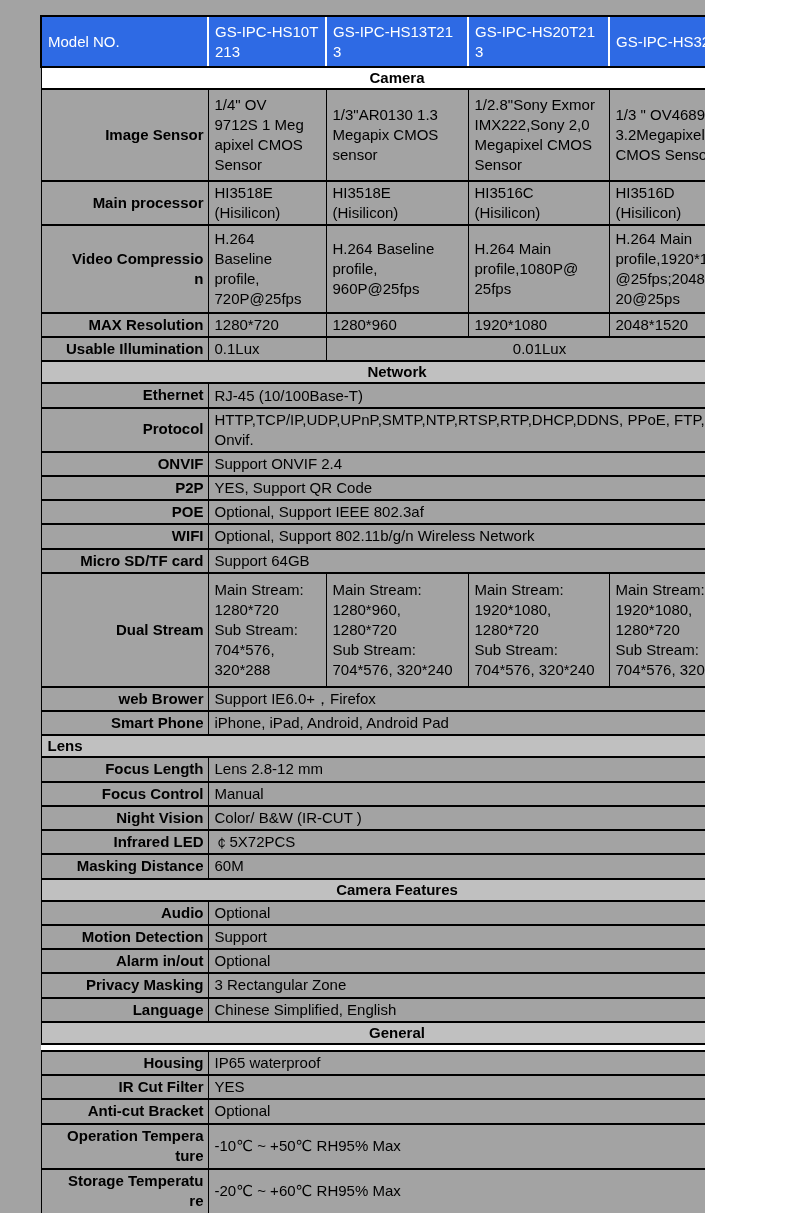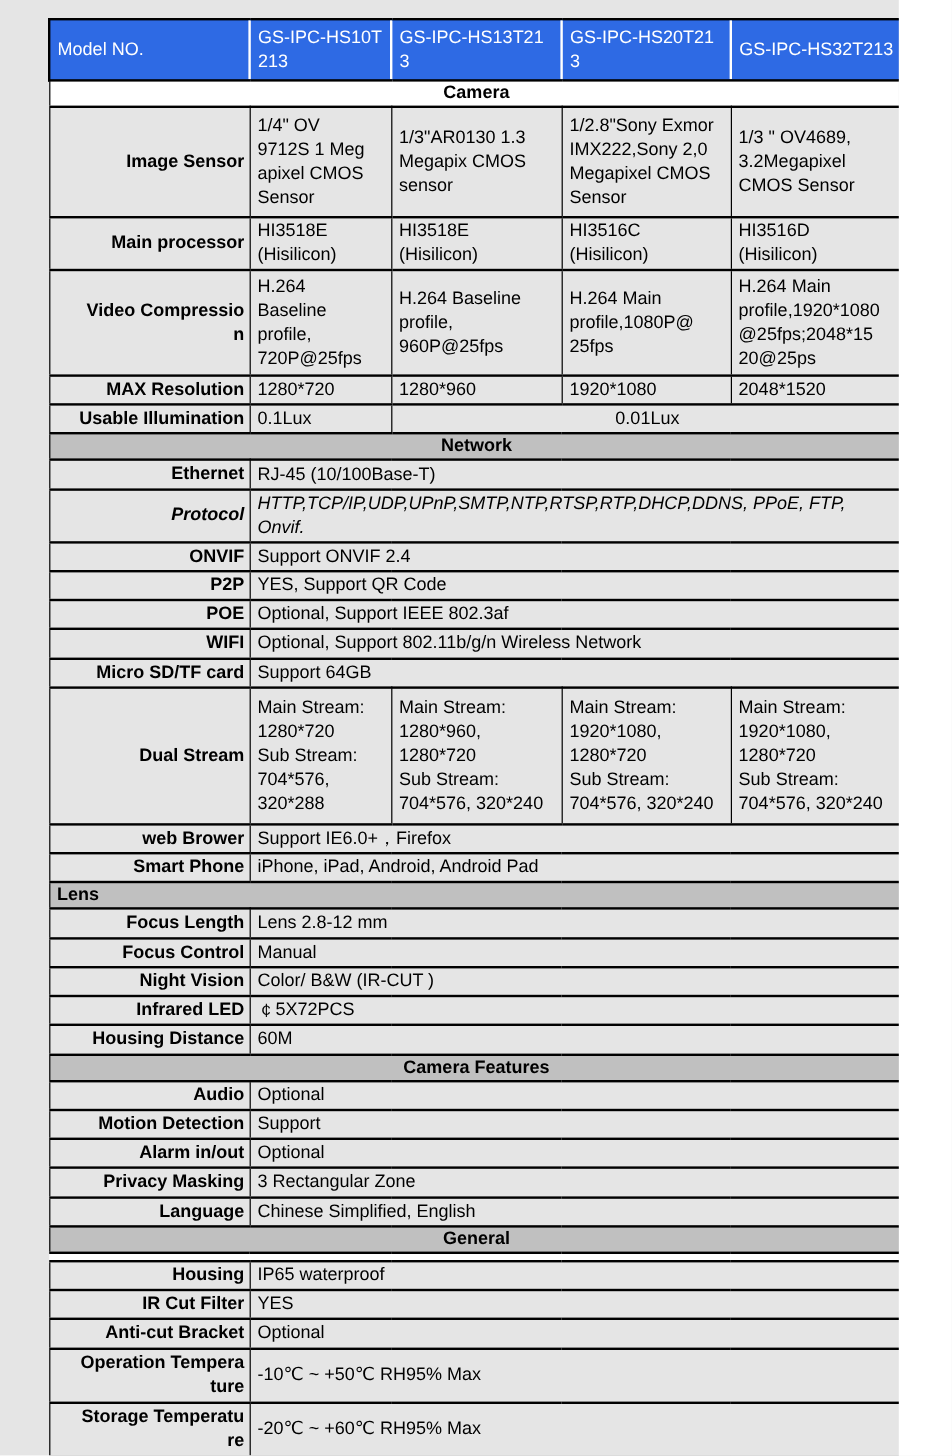--- a/index.html
+++ b/index.html
@@ -1,17 +1,17 @@
 <!DOCTYPE html>
 <html><head>
 <meta charset="utf-8">
 <style>
   html,body{margin:0;padding:0;background:#ffffff;}
-  .page{position:relative;width:705px;height:1213px;background:#e5e5e5;overflow:hidden;
-        font-family:"Liberation Sans","DejaVu Sans",sans-serif;color:#000;padding-left:44px;}
+  .page{position:relative;width:705px;height:1213px;background:#a3a3a3;overflow:hidden;
+        font-family:"Liberation Sans","DejaVu Sans",sans-serif;color:#000;}
   table.spec-table{position:absolute;left:40px;top:15px;width:712px;border-collapse:collapse;
         table-layout:fixed;font-size:15px;}
   th,td{box-sizing:border-box;}
   th{background:var(--header-bg);color:var(--header-fg);font-weight:normal;text-align:left;
      vertical-align:middle;padding:3px 6px;word-break:break-all;line-height:1.3;height:51px;
      border-top:2px solid #000;border-bottom:2px solid #000;border-left:2px solid #fff;border-right:none;}
   th:first-child{border-left:2px solid #000;}
   th:last-child{border-right:2px solid #000;}
   td{border:1px solid #000;border-top-width:2px;border-bottom-width:2px;}
   td.label{font-weight:bold;padding:1px 4px;vertical-align:middle;white-space:pre-line;line-height:1.35;text-align:right;}
@@ -105,21 +105,21 @@
           <td colspan="1" class="value">0.1Lux</td>
           <td colspan="3" class="value center">0.01Lux</td>
         </tr>
         <tr class="section">
           <td colspan="5">Network</td>
         </tr>
         <tr>
           <td class="label">Ethernet</td>
           <td colspan="4" class="value">RJ-45 (10/100Base-T)</td>
         </tr>
-        <tr style="height: 43px; font-style: italic;">
+        <tr style="height: 43px;">
           <td class="label">Protocol</td>
           <td colspan="4" class="value">HTTP,TCP/IP,UDP,UPnP,SMTP,NTP,RTSP,RTP,DHCP,DDNS, PPoE, FTP, Onvif.</td>
         </tr>
         <tr>
           <td class="label">ONVIF</td>
           <td colspan="4" class="value">Support ONVIF 2.4</td>
         </tr>
         <tr>
           <td class="label">P2P</td>
           <td colspan="4" class="value">YES, Support QR Code</td>
@@ -180,21 +180,21 @@
         </tr>
         <tr>
           <td class="label">Night Vision</td>
           <td colspan="4" class="value">Color/ B&amp;W (IR-CUT )</td>
         </tr>
         <tr>
           <td class="label">Infrared LED</td>
           <td colspan="4" class="value">￠5X72PCS</td>
         </tr>
         <tr>
-          <td class="label">Housing Distance</td>
+          <td class="label">Masking Distance</td>
           <td colspan="4" class="value">60M</td>
         </tr>
         <tr class="section">
           <td colspan="5">Camera Features</td>
         </tr>
         <tr>
           <td class="label">Audio</td>
           <td colspan="4" class="value">Optional</td>
         </tr>
         <tr>

